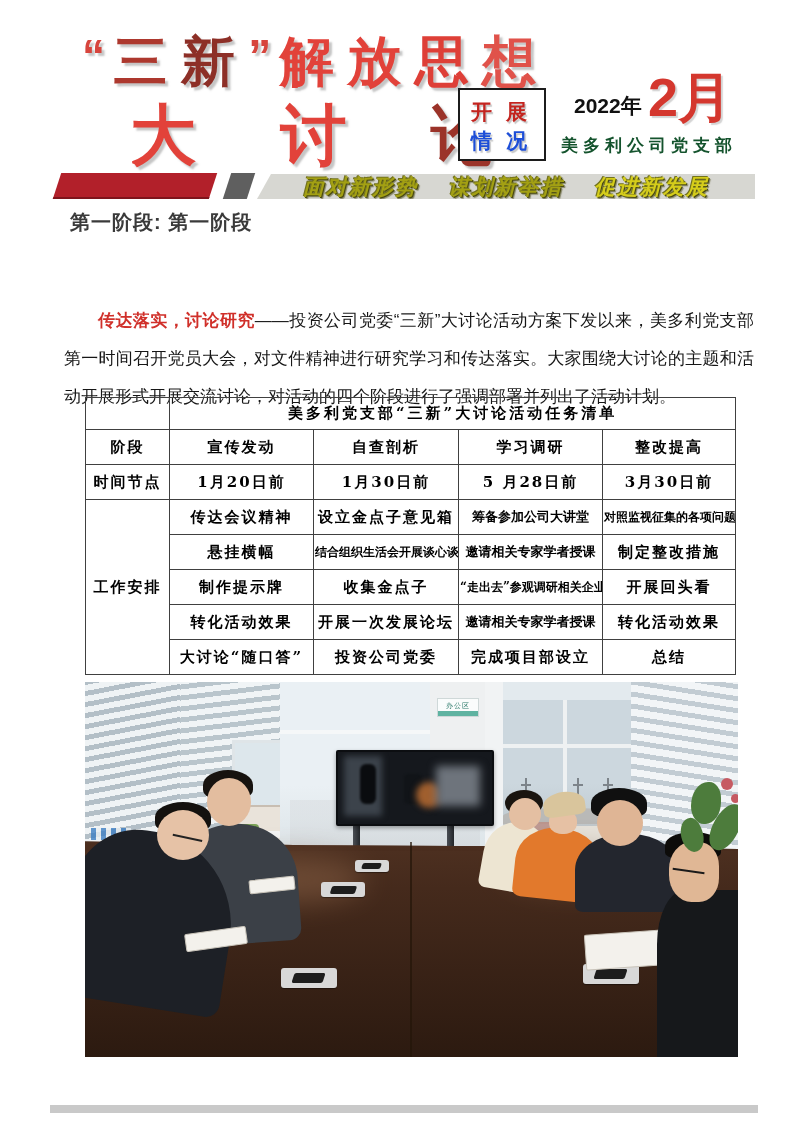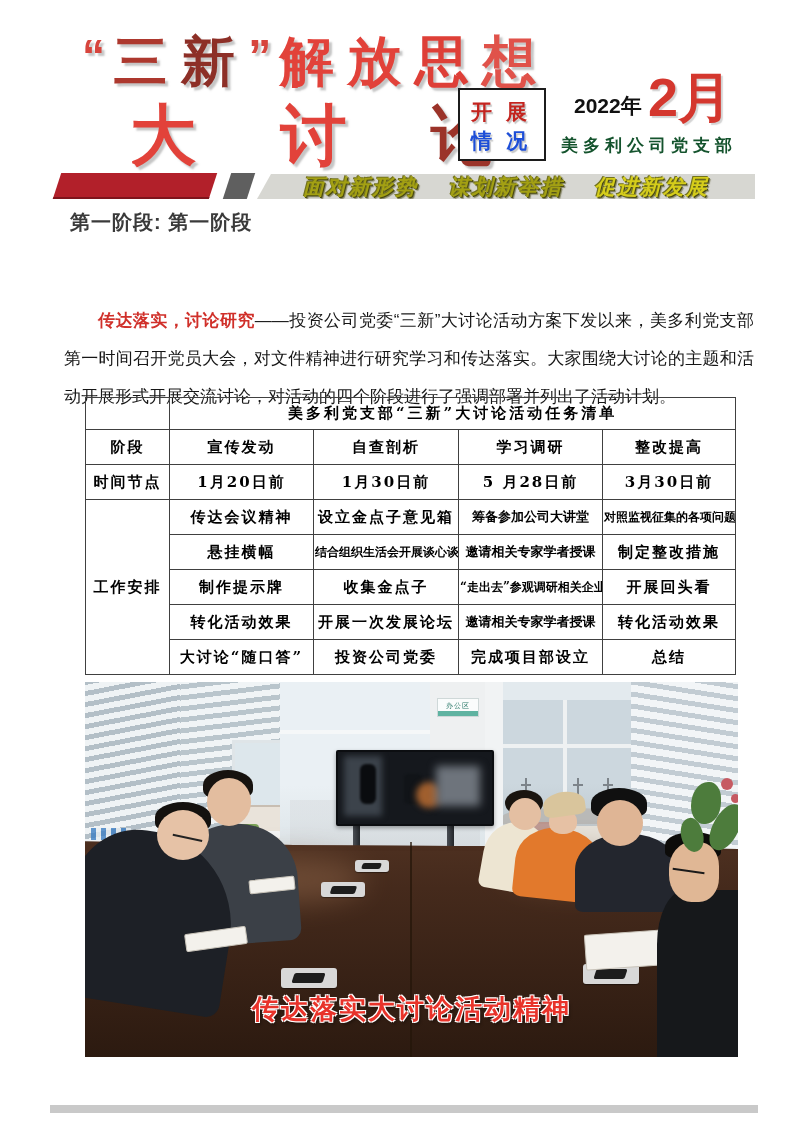--- a/index.html
+++ b/index.html
@@ -339,17 +339,16 @@
     <div class="nb" style="left:500px;top:250px;width:80px;height:36px;transform:rotate(-4deg)"></div>
     <div class="p-r4-body person"></div>
     <div class="p-r4-hair"></div>
     <div class="p-r4-head"></div>
     <div class="p-r4-glasses"></div>
     <div class="plant" style="left:606px;top:100px;width:30px;height:42px"></div>
     <div class="plant" style="left:628px;top:120px;width:26px;height:50px;transform:rotate(24deg)"></div>
     <div class="plant" style="left:596px;top:136px;width:22px;height:34px;transform:rotate(-20deg)"></div>
     <div class="flower" style="left:636px;top:96px;width:12px;height:12px"></div>
     <div class="flower" style="left:646px;top:112px;width:9px;height:9px"></div>
-    <div class="caption" style="color: rgb(232, 51, 42);">传达落实大讨论活动精神</div>
   </div>
 
   <div class="bottom-bar"></div>
 </div>
 
 </body></html>

